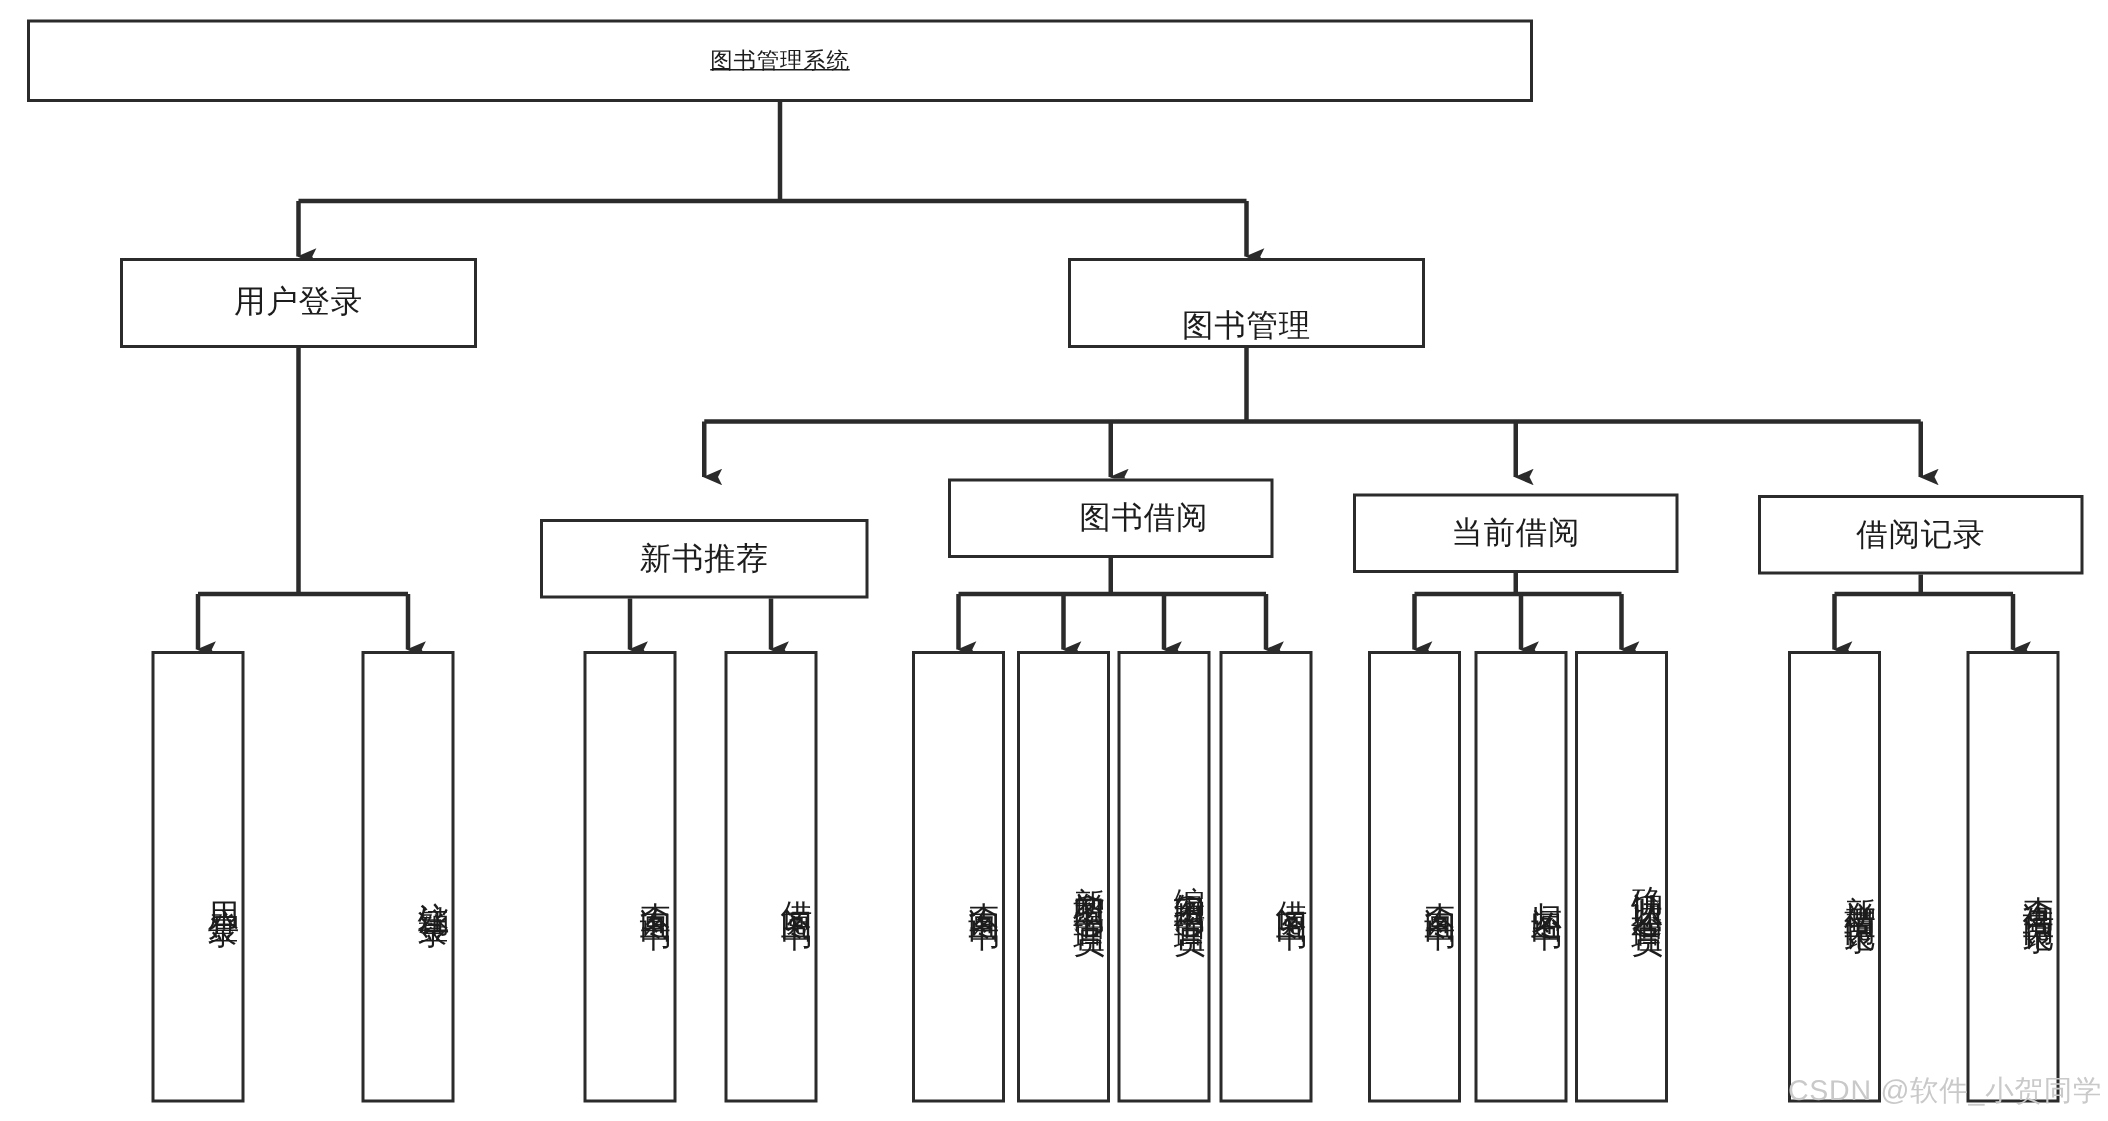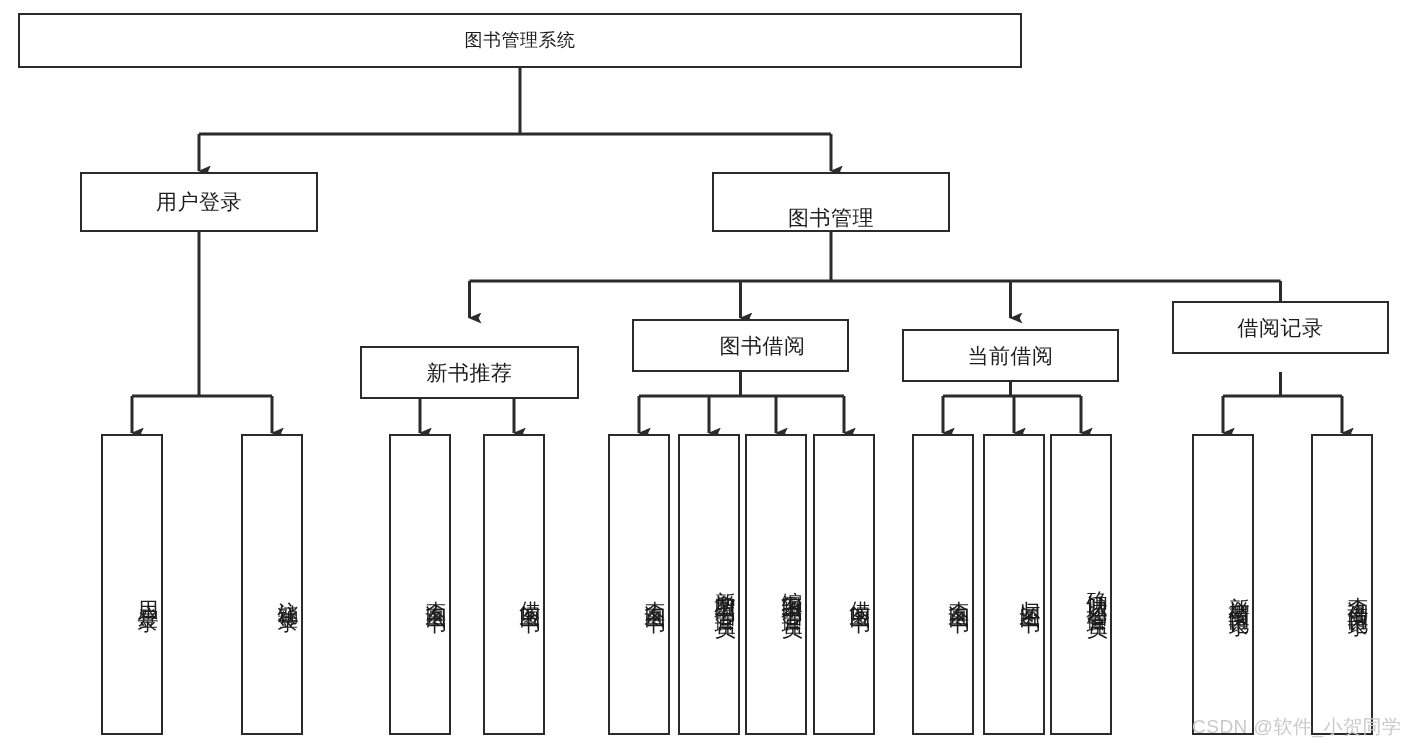--- a/index.html
+++ b/index.html
@@ -35,21 +35,22 @@
     justify-content: center;
     color: #1c1c1c;
   }
   .node.horizontal {
     font-size: 21px;
     letter-spacing: 0.5px;
     line-height: 1.2;
     text-align: center;
   }
   .node.root {
-    font-size: 18px;
+    font-size: 15px;
+    text-decoration: underline;
   }
   .node.vertical {
     writing-mode: vertical-rl;
     text-orientation: upright;
     font-size: 21px;
     letter-spacing: 4px;
     line-height: 1.25;
     padding-top: 14px;
     align-items: flex-start;
     justify-content: center;
@@ -125,21 +126,21 @@
       </div>
       <div class="node horizontal" style="left: 360px; top: 319px; width: 219px; height: 53px; margin-top: 27px;">
         <span>新书推荐</span>
       </div>
       <div class="node horizontal" style="left: 632px; top: 319px; width: 217px; height: 53px; padding-left: 44px;">
         <span>图书借阅</span>
       </div>
       <div class="node horizontal" style="left: 902px; top: 319px; width: 217px; height: 53px; margin-top: 10px;">
         <span>当前借阅</span>
       </div>
-      <div class="node horizontal" style="left: 1172px; top: 301px; width: 217px; height: 53px;">
+      <div class="node horizontal" style="left: 1172px; top: 330px; width: 217px; height: 53px;">
         <span>借阅记录</span>
       </div>
       <div class="node vertical" style="left: 101px; top: 434px; width: 62px; height: 301px;">
         <span>用户登录</span>
       </div>
       <div class="node vertical" style="left: 241px; top: 434px; width: 62px; height: 301px;">
         <span>注销登录</span>
       </div>
       <div class="node vertical" style="left: 389px; top: 434px; width: 62px; height: 301px;">
         <span>查询图书</span>

